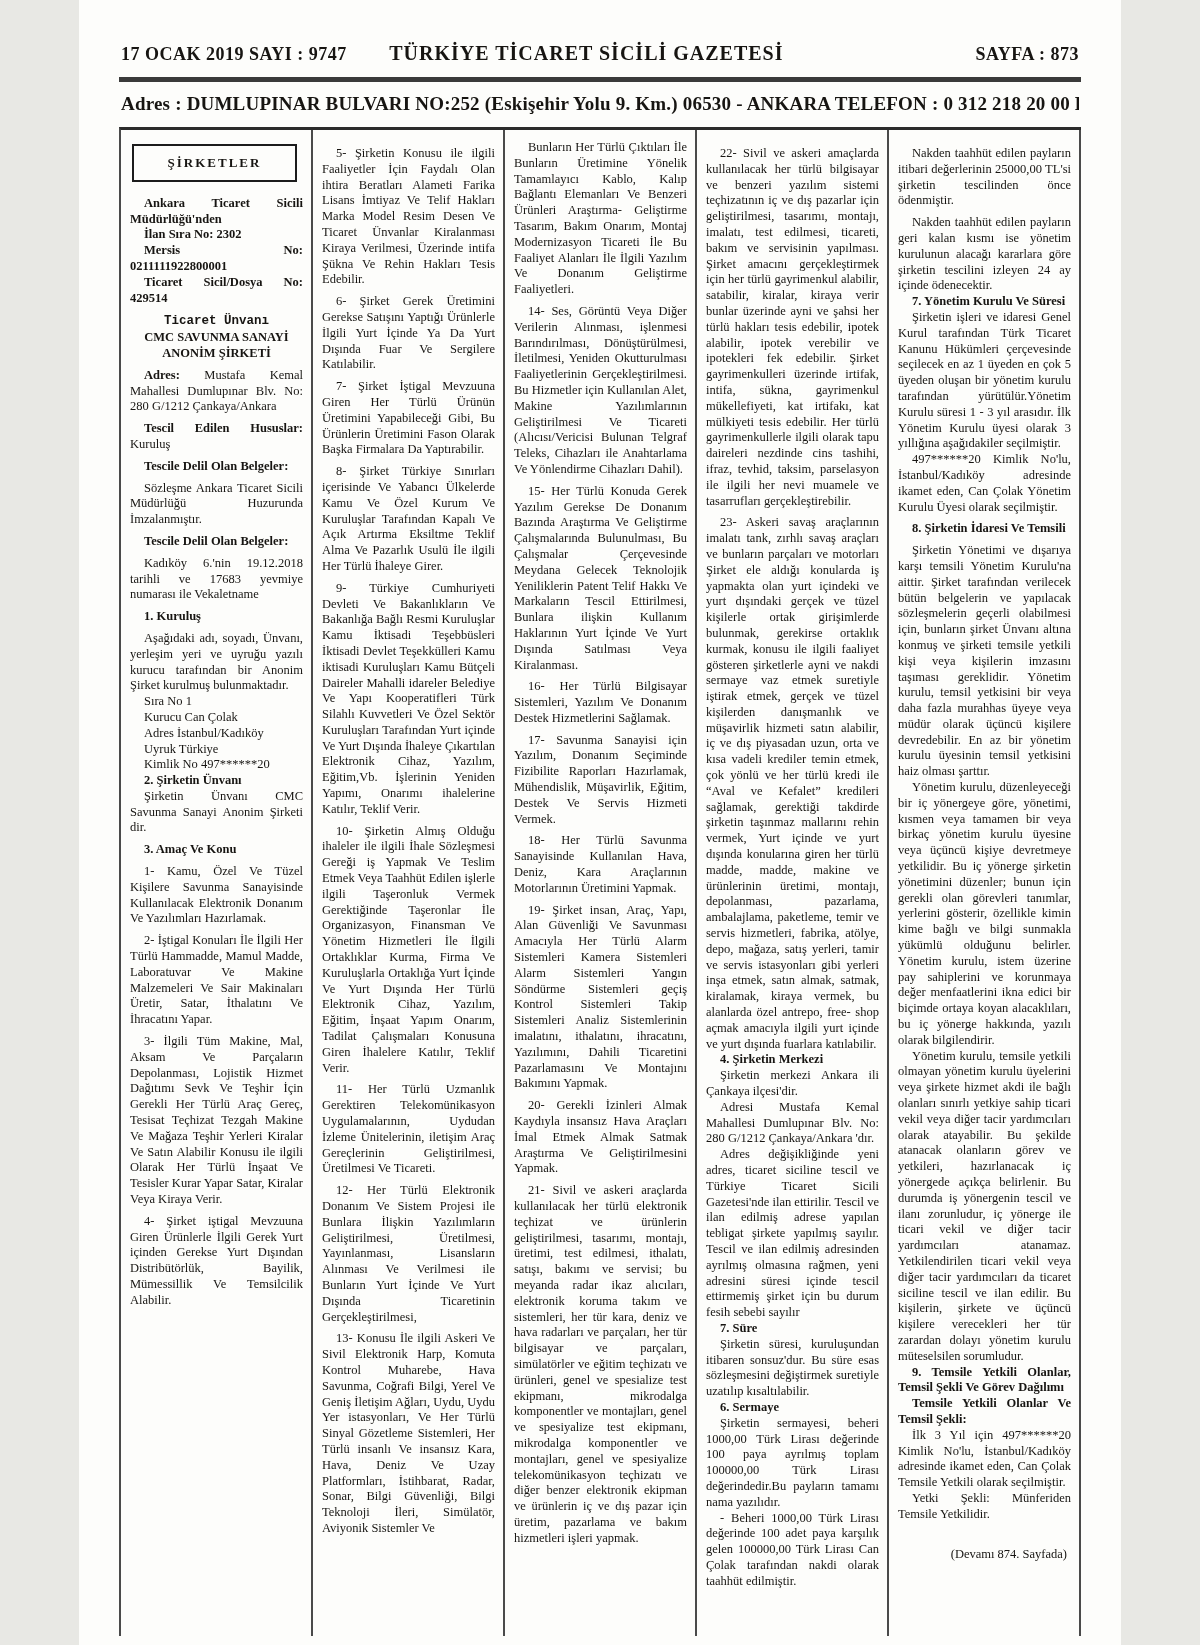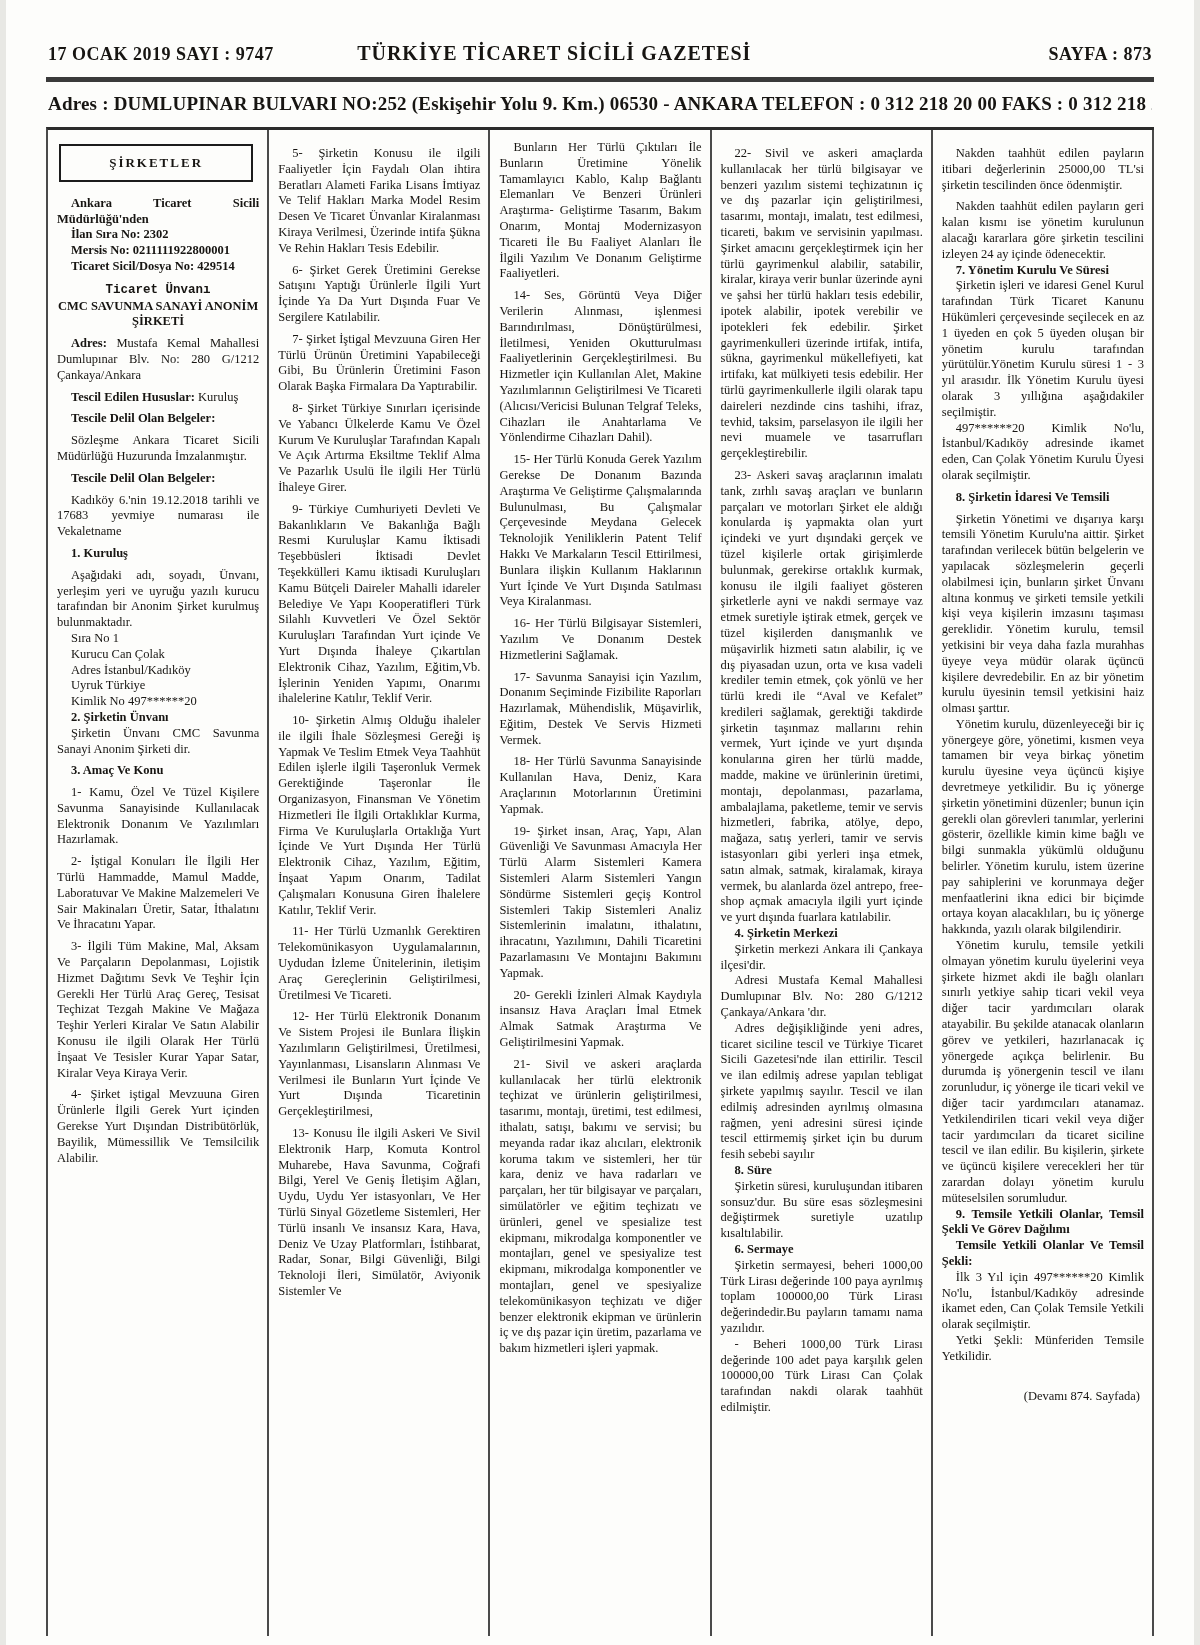--- a/index.html
+++ b/index.html
@@ -1,17 +1,17 @@
 <!DOCTYPE html>
 <html><head>
 <meta charset="utf-8">
 <style>
   html,body{margin:0;padding:0;background:#e8e8e4;}
   #page{
-    position:relative;width:1188px;height:1645px;margin:0 auto;
+    position:relative;width:1042px;height:1645px;margin:0 auto;
     background:#fdfdfb;color:#171512;
     font-family:"Liberation Serif","DejaVu Serif",serif;
     box-sizing:border-box;overflow:hidden;
   }
   #masthead{
     display:flex;align-items:baseline;justify-content:space-between;
     padding:42px 42px 0 42px;font-weight:bold;
   }
   .mh-left{font-size:18px;width:28%;letter-spacing:.5px;}
   .mh-center{font-size:20px;width:44%;letter-spacing:1px;}
@@ -106,21 +106,21 @@
         <div class="p">20- Gerekli İzinleri Almak Kaydıyla insansız Hava Araçları İmal Etmek Almak Satmak Araştırma Ve Geliştirilmesini Yapmak.</div>
         <div class="p">21- Sivil ve askeri araçlarda kullanılacak her türlü elektronik teçhizat ve ürünlerin geliştirilmesi, tasarımı, montajı, üretimi, test edilmesi, ithalatı, satışı, bakımı ve servisi; bu meyanda radar ikaz alıcıları, elektronik koruma takım ve sistemleri, her tür kara, deniz ve hava radarları ve parçaları, her tür bilgisayar ve parçaları, simülatörler ve eğitim teçhizatı ve ürünleri, genel ve spesialize test ekipmanı, mikrodalga komponentler ve montajları, genel ve spesiyalize test ekipmanı, mikrodalga komponentler ve montajları, genel ve spesiyalize telekomünikasyon teçhizatı ve diğer benzer elektronik ekipman ve ürünlerin iç ve dış pazar için üretim, pazarlama ve bakım hizmetleri işleri yapmak.</div>
       </div>
     <div class="column">
         <div class="p">22- Sivil ve askeri amaçlarda kullanılacak her türlü bilgisayar ve benzeri yazılım sistemi teçhizatının iç ve dış pazarlar için geliştirilmesi, tasarımı, montajı, imalatı, test edilmesi, ticareti, bakım ve servisinin yapılması. Şirket amacını gerçekleştirmek için her türlü gayrimenkul alabilir, satabilir, kiralar, kiraya verir bunlar üzerinde ayni ve şahsi her türlü hakları tesis edebilir, ipotek alabilir, ipotek verebilir ve ipotekleri fek edebilir. Şirket gayrimenkulleri üzerinde irtifak, intifa, sükna, gayrimenkul mükellefiyeti, kat irtifakı, kat mülkiyeti tesis edebilir. Her türlü gayrimenkullerle ilgili olarak tapu daireleri nezdinde cins tashihi, ifraz, tevhid, taksim, parselasyon ile ilgili her nevi muamele ve tasarrufları gerçekleştirebilir.</div>
         <div class="p">23- Askeri savaş araçlarının imalatı tank, zırhlı savaş araçları ve bunların parçaları ve motorları Şirket ele aldığı konularda iş yapmakta olan yurt içindeki ve yurt dışındaki gerçek ve tüzel kişilerle ortak girişimlerde bulunmak, gerekirse ortaklık kurmak, konusu ile ilgili faaliyet gösteren şirketlerle ayni ve nakdi sermaye vaz etmek suretiyle iştirak etmek, gerçek ve tüzel kişilerden danışmanlık ve müşavirlik hizmeti satın alabilir, iç ve dış piyasadan uzun, orta ve kısa vadeli krediler temin etmek, çok yönlü ve her türlü kredi ile “Aval ve Kefalet” kredileri sağlamak, gerektiği takdirde şirketin taşınmaz mallarını rehin vermek, Yurt içinde ve yurt dışında konularına giren her türlü madde, madde, makine ve ürünlerinin üretimi, montajı, depolanması, pazarlama, ambalajlama, paketleme, temir ve servis hizmetleri, fabrika, atölye, depo, mağaza, satış yerleri, tamir ve servis istasyonları gibi yerleri inşa etmek, satın almak, satmak, kiralamak, kiraya vermek, bu alanlarda özel antrepo, free- shop açmak amacıyla ilgili yurt içinde ve yurt dışında fuarlara katılabilir.</div>
         <div class="bline">4. Şirketin Merkezi</div>
         <div class="line">Şirketin merkezi Ankara ili Çankaya ilçesi'dir.</div>
         <div class="line">Adresi Mustafa Kemal Mahallesi Dumlupınar Blv. No: 280 G/1212 Çankaya/Ankara 'dır.</div>
         <div class="line">Adres değişikliğinde yeni adres, ticaret siciline tescil ve Türkiye Ticaret Sicili Gazetesi'nde ilan ettirilir. Tescil ve ilan edilmiş adrese yapılan tebligat şirkete yapılmış sayılır. Tescil ve ilan edilmiş adresinden ayrılmış olmasına rağmen, yeni adresini süresi içinde tescil ettirmemiş şirket için bu durum fesih sebebi sayılır</div>
-        <div class="bline">8. Süre</div>
+        <div class="bline">7. Süre</div>
         <div class="line">Şirketin süresi, kuruluşundan itibaren sonsuz'dur. Bu süre esas sözleşmesini değiştirmek suretiyle uzatılıp kısaltılabilir.</div>
         <div class="bline">6. Sermaye</div>
         <div class="line">Şirketin sermayesi, beheri 1000,00 Türk Lirası değerinde 100 paya ayrılmış toplam 100000,00 Türk Lirası değerindedir.Bu payların tamamı nama yazılıdır.</div>
         <div class="line">- Beheri 1000,00 Türk Lirası değerinde 100 adet paya karşılık gelen 100000,00 Türk Lirası Can Çolak tarafından nakdi olarak taahhüt edilmiştir.</div>
       </div>
     <div class="column">
         <div class="p">Nakden taahhüt edilen payların itibari değerlerinin 25000,00 TL'si şirketin tescilinden önce ödenmiştir.</div>
         <div class="p">Nakden taahhüt edilen payların geri kalan kısmı ise yönetim kurulunun alacağı kararlara göre şirketin tescilini izleyen 24 ay içinde ödenecektir.</div>
         <div class="bline">7. Yönetim Kurulu Ve Süresi</div>
         <div class="line">Şirketin işleri ve idaresi Genel Kurul tarafından Türk Ticaret Kanunu Hükümleri çerçevesinde seçilecek en az 1 üyeden en çok 5 üyeden oluşan bir yönetim kurulu tarafından yürütülür.Yönetim Kurulu süresi 1 - 3 yıl arasıdır. İlk Yönetim Kurulu üyesi olarak 3 yıllığına aşağıdakiler seçilmiştir.</div>

